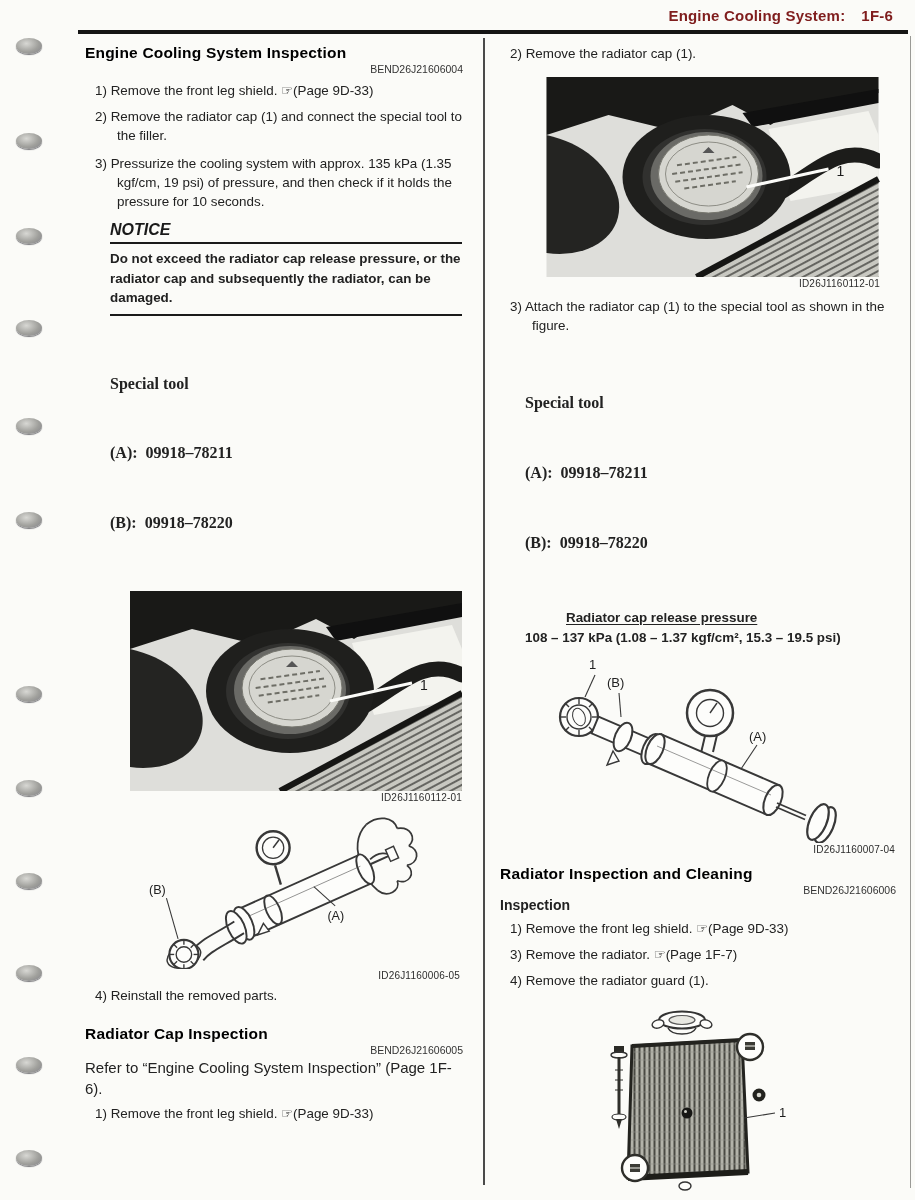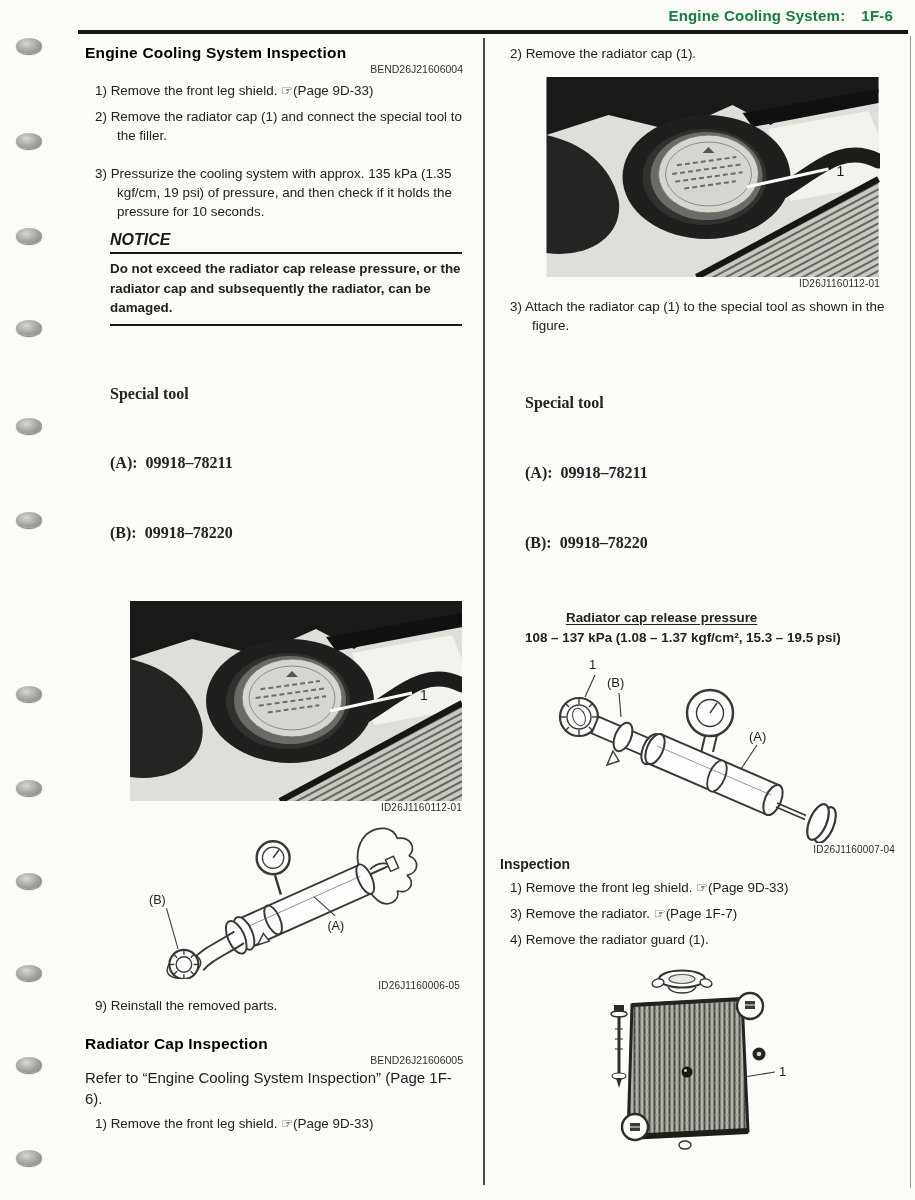--- a/index.html
+++ b/index.html
@@ -1,19 +1,19 @@
 <!DOCTYPE html>
 <html><head>
 <meta charset="utf-8">
 <style>
   html,body{margin:0;padding:0;background:#d9d9d4;}
   .page{position:relative;width:915px;height:1200px;background:#fbfbf8;
         font-family:"Liberation Sans", sans-serif;color:#222;overflow:hidden;}
   
-  .hdr{position:absolute;top:7px;right:22px;font-size:15px;font-weight:bold;letter-spacing:.2px;color:#15803d;}
+  .hdr{position:absolute;top:7px;right:22px;font-size:15px;font-weight:bold;letter-spacing:.2px;color:#7f1d1d;}
   .hdr .pagenum{margin-left:16px;}
   .hdr-rule{position:absolute;top:30px;left:78px;width:830px;height:4px;background:#151515;}
   .divider{position:absolute;left:483px;top:38px;width:2px;height:1147px;background:#4a4a4a;}
   .right-edge{position:absolute;right:4px;top:36px;width:1px;height:1152px;background:#9a9a96;}
   
   .hole{position:absolute;left:16px;width:26px;height:16px;border-radius:50%;
         background:radial-gradient(ellipse at 40% 35%, #d8d8d4, #a0a09c 55%, #88888c 90%);
         box-shadow:0 1px 1px #77777b;}
   
   .col-left{position:absolute;left:85px;top:44px;width:380px;}
@@ -66,21 +66,21 @@
   <div class="hdr-rule"></div>
   <div class="divider"></div>
   <div class="right-edge"></div>
 
   <div class="col-left">
     <h2 class="section">Engine Cooling System Inspection</h2>
     <div class="code">BEND26J21606004</div>
 
     <div class="step">1) Remove the front leg shield. ☞(Page 9D-33)</div>
     <div class="step" style="margin-top:7px">2) Remove the radiator cap (1) and connect the special tool to the filler.</div>
-    <div class="step" style="margin-top:19px">3) Pressurize the cooling system with approx. 135 kPa (1.35 kgf/cm, 19 psi) of pressure, and then check if it holds the pressure for 10 seconds.</div>
+    <div class="step" style="margin-top:9px">3) Pressurize the cooling system with approx. 135 kPa (1.35 kgf/cm, 19 psi) of pressure, and then check if it holds the pressure for 10 seconds.</div>
 
     <div class="notice">
       <div class="notice-title">NOTICE</div>
       <hr class="nrule">
       <div class="notice-text">Do not exceed the radiator cap release pressure, or the radiator cap and subsequently the radiator, can be damaged.</div>
       <hr class="nrule2">
     </div>
 
     <div class="tool">
       <div>Special tool</div>
@@ -170,21 +170,21 @@
           </g>
         </g>
         <line x1="40" y1="92" x2="52" y2="134" stroke="#383838" stroke-width="1.1"></line>
         <text x="22" y="88" font-size="13" fill="#222">(B)</text>
         <line x1="214" y1="100" x2="192" y2="80" stroke="#383838" stroke-width="1.1"></line>
         <text x="206" y="114" font-size="13" fill="#222">(A)</text>
       </svg>
       <div class="fig-id">ID26J1160006-05</div>
     </div>
 
-    <div class="step" style="margin-top:5px">9) Reinstall the removed parts.</div>
+    <div class="step" style="margin-top:5px">4) Reinstall the removed parts.</div>
 
     <h2 class="section" style="margin-top:20px">Radiator Cap Inspection</h2>
     <div class="code">BEND26J21606005</div>
     <div class="para">Refer to “Engine Cooling System Inspection” (Page 1F-6).</div>
     <div class="step" style="margin-top:5px">1) Remove the front leg shield. ☞(Page 9D-33)</div>
   </div>
 
   <div class="col-right">
     <div class="step" style="margin-top:0">2) Remove the radiator cap (1).</div>
 
@@ -273,20 +273,22 @@
         <line x1="272" y1="150" x2="301" y2="162.5" stroke="#383838" stroke-width="1.8"></line>
         <line x1="271" y1="154" x2="300" y2="166.5" stroke="#383838" stroke-width="1.8"></line>
         <ellipse cx="320" cy="172" rx="8.5" ry="19" transform="rotate(23 320 172)" fill="#fdfdfb" stroke="#383838" stroke-width="2.2"></ellipse>
         <ellipse cx="313" cy="169" rx="8.5" ry="19" transform="rotate(23 313 169)" fill="#fdfdfb" stroke="#383838" stroke-width="2.2"></ellipse>
         <line x1="252" y1="92" x2="236" y2="116" stroke="#383838" stroke-width="1.1"></line>
         <text x="244" y="88" font-size="13" fill="#222">(A)</text>
       </svg>
       <div class="fig-id">ID26J1160007-04</div>
     </div>
 
+    <h2 class="section" style="margin-top:10px">Radiator Inspection and Cleaning</h2>
+    <div class="code">BEND26J21606006</div>
     <h3 class="sub">Inspection</h3>
 
     <div class="step">1) Remove the front leg shield. ☞(Page 9D-33)</div>
     <div class="step" style="margin-top:7px">3) Remove the radiator. ☞(Page 1F-7)</div>
     <div class="step" style="margin-top:7px">4) Remove the radiator guard (1).</div>
 
     <div class="fig radiator-fig">
       <svg width="300" height="195" viewBox="0 0 300 195">
         <defs>
           <pattern id="vstripe" width="5" height="8" patternUnits="userSpaceOnUse">

